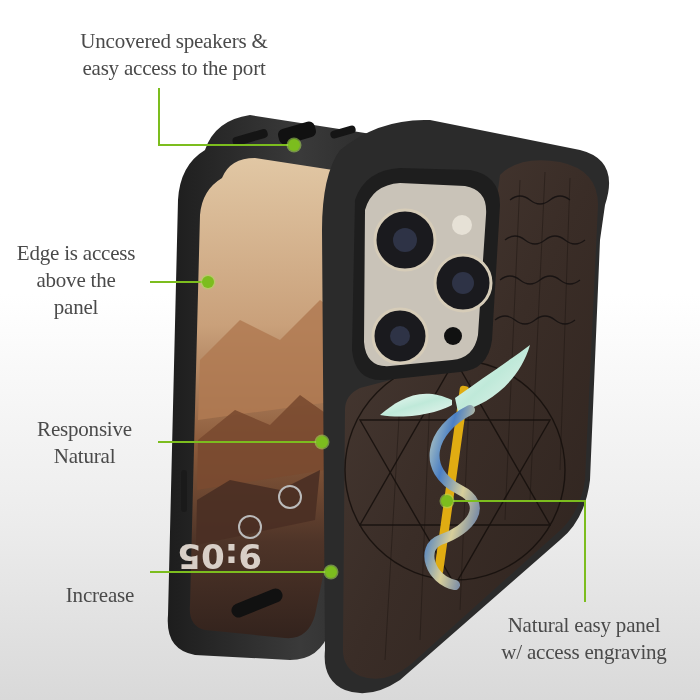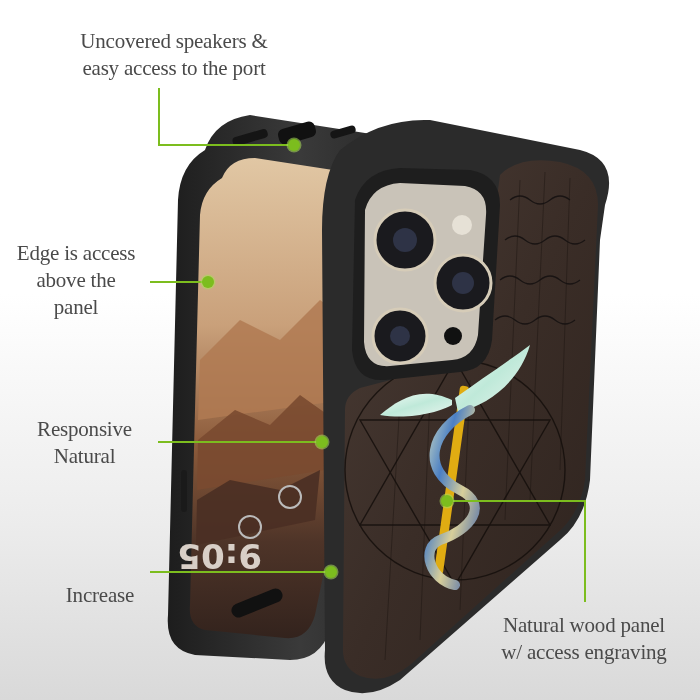--- a/index.html
+++ b/index.html
@@ -161,17 +161,17 @@
   <div class="label" style="left:40px; top:548px; width:120px;margin-top:34px;">
     <span>Increase</span>
   </div>
   <div class="line" style="left:150px; top:571px; width:180px; height:2px;"></div>
   <div class="dot" style="left:331px; top:572px;"></div>
 
   <div class="line" style="left:448px; top:500px; width:138px; height:2px;"></div>
   <div class="line" style="left:584px; top:500px; width:2px; height:102px;"></div>
   <div class="dot" style="left:447px; top:501px;"></div>
   <div class="label" style="left:484px; top:612px; width:200px;">
-    <span>Natural wood panel</span>
+    <span>Natural easy panel</span>
     <span>w/ access engraving</span>
   </div>
 
 </div>
 
 </body></html>

